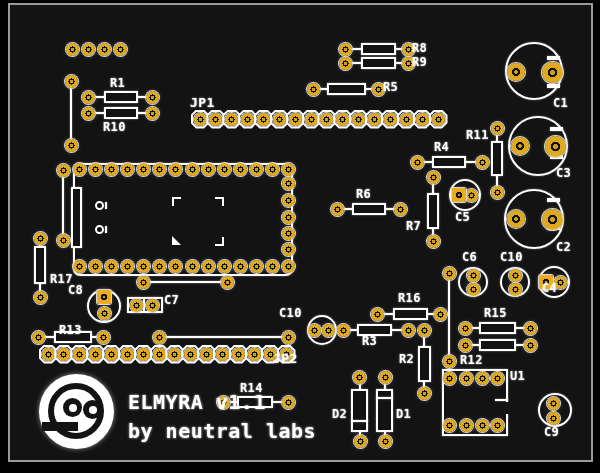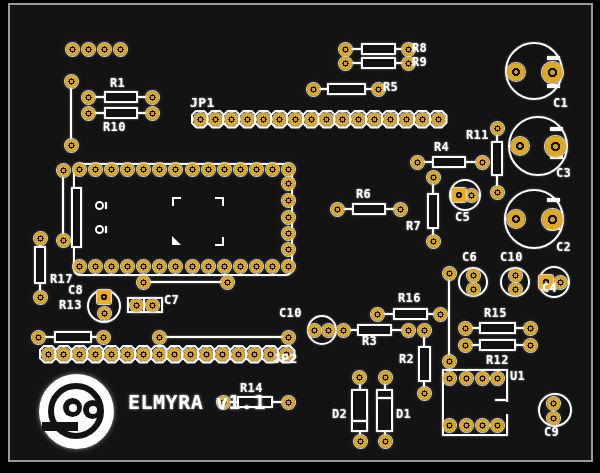--- a/index.html
+++ b/index.html
@@ -437,35 +437,36 @@
   <div class="lbl" style="left:356px;top:188px">R6</div>
   <div class="lbl" style="left:455px;top:211px">C5</div>
   <div class="lbl" style="left:406px;top:220px">R7</div>
   <div class="lbl" style="left:556px;top:241px">C2</div>
   <div class="lbl" style="left:462px;top:251px">C6</div>
   <div class="lbl" style="left:500px;top:251px">C10</div>
   <div class="lbl" style="left:542px;top:282px">C4</div>
   <div class="lbl" style="left:50px;top:273px">R17</div>
   <div class="lbl" style="left:68px;top:284px">C8</div>
   <div class="lbl" style="left:164px;top:294px">C7</div>
-  <div class="lbl" style="left:59px;top:299px">R13</div>
+  <div class="lbl" style="left:59px;top:324px">R13</div>
   <div class="lbl" style="left:279px;top:307px">C10</div>
   <div class="lbl" style="left:398px;top:292px">R16</div>
   <div class="lbl" style="left:484px;top:307px">R15</div>
   <div class="lbl" style="left:362px;top:335px">R3</div>
   <div class="lbl" style="left:399px;top:353px">R2</div>
-  <div class="lbl" style="left:486px;top:354px">R12</div>
+  <div class="lbl" style="left:460px;top:354px">R12</div>
   <div class="lbl jplbl" style="left:273px;top:352px">JP2</div>
   <div class="lbl" style="left:510px;top:370px">U1</div>
   <div class="lbl" style="left:240px;top:382px">R14</div>
   <div class="lbl" style="left:332px;top:408px">D2</div>
   <div class="lbl" style="left:396px;top:408px">D1</div>
   <div class="lbl" style="left:544px;top:426px">C9</div>
 
   <div class="title" style="left:128px;top:391px">ELMYRA v1.1</div>
+  <div class="title" style="left:128px;top:420px">by neutral labs</div>
 
   <div class="logo-disc"></div>
   <div class="logo-ring"></div>
   <div class="logo-bar"></div>
   <div class="logo-eye e1">
       <i></i>
     </div>
   <div class="logo-eye e2">
       <i></i>
     </div>

